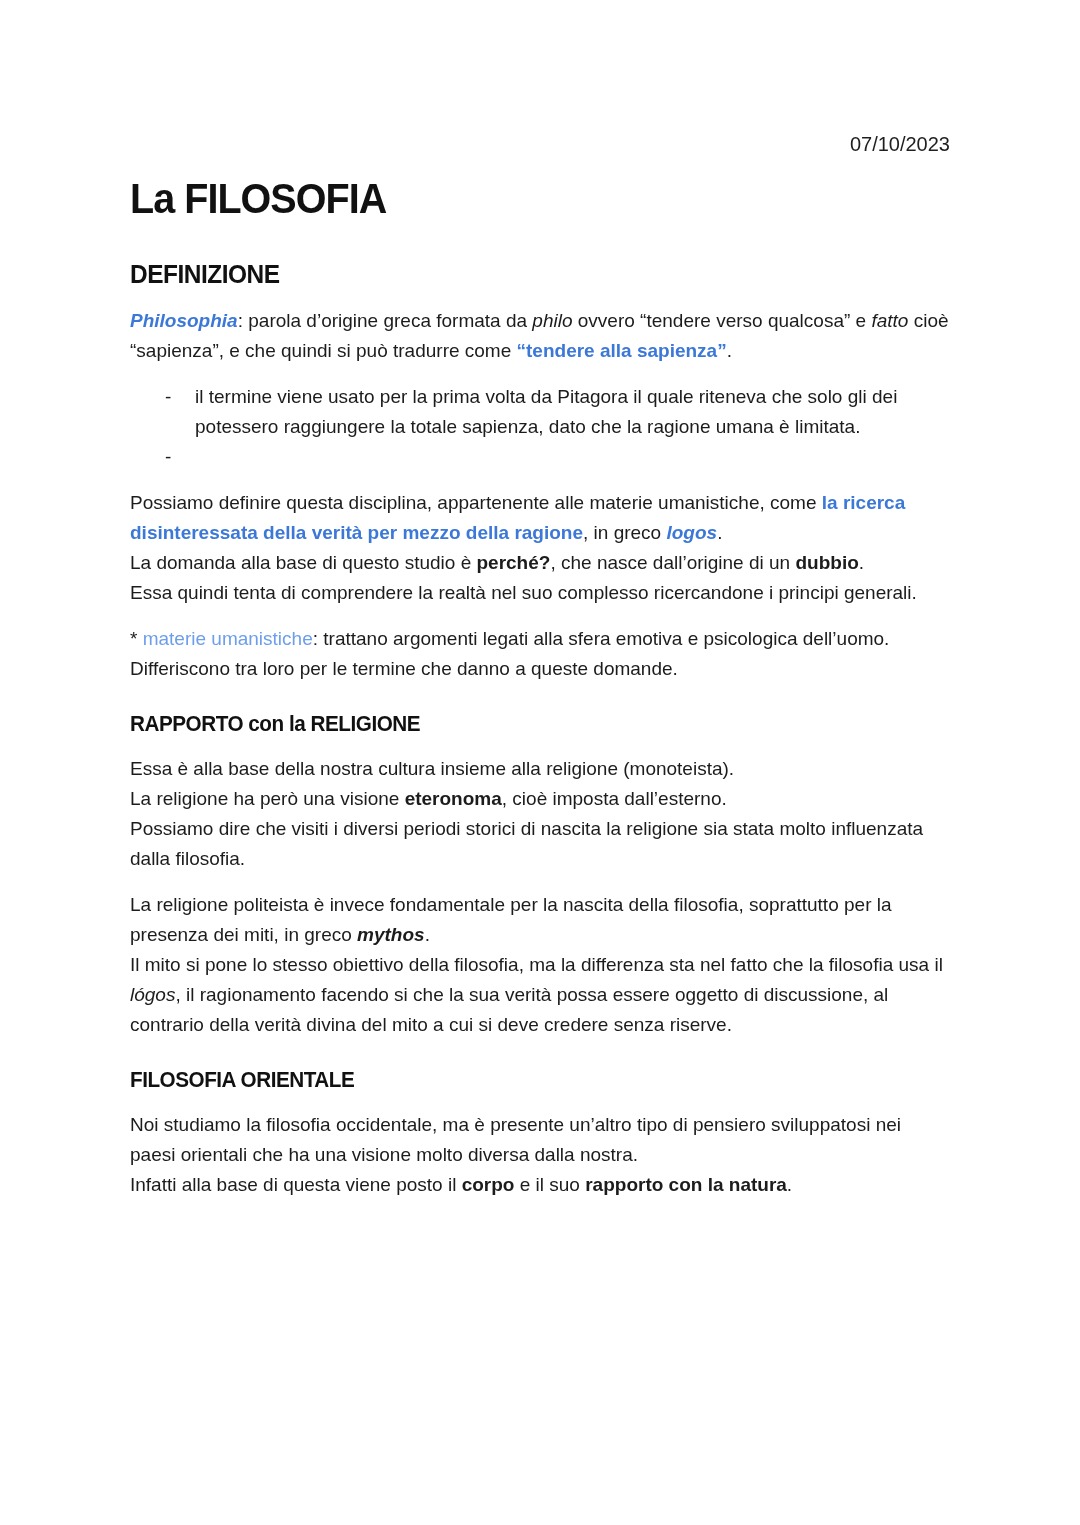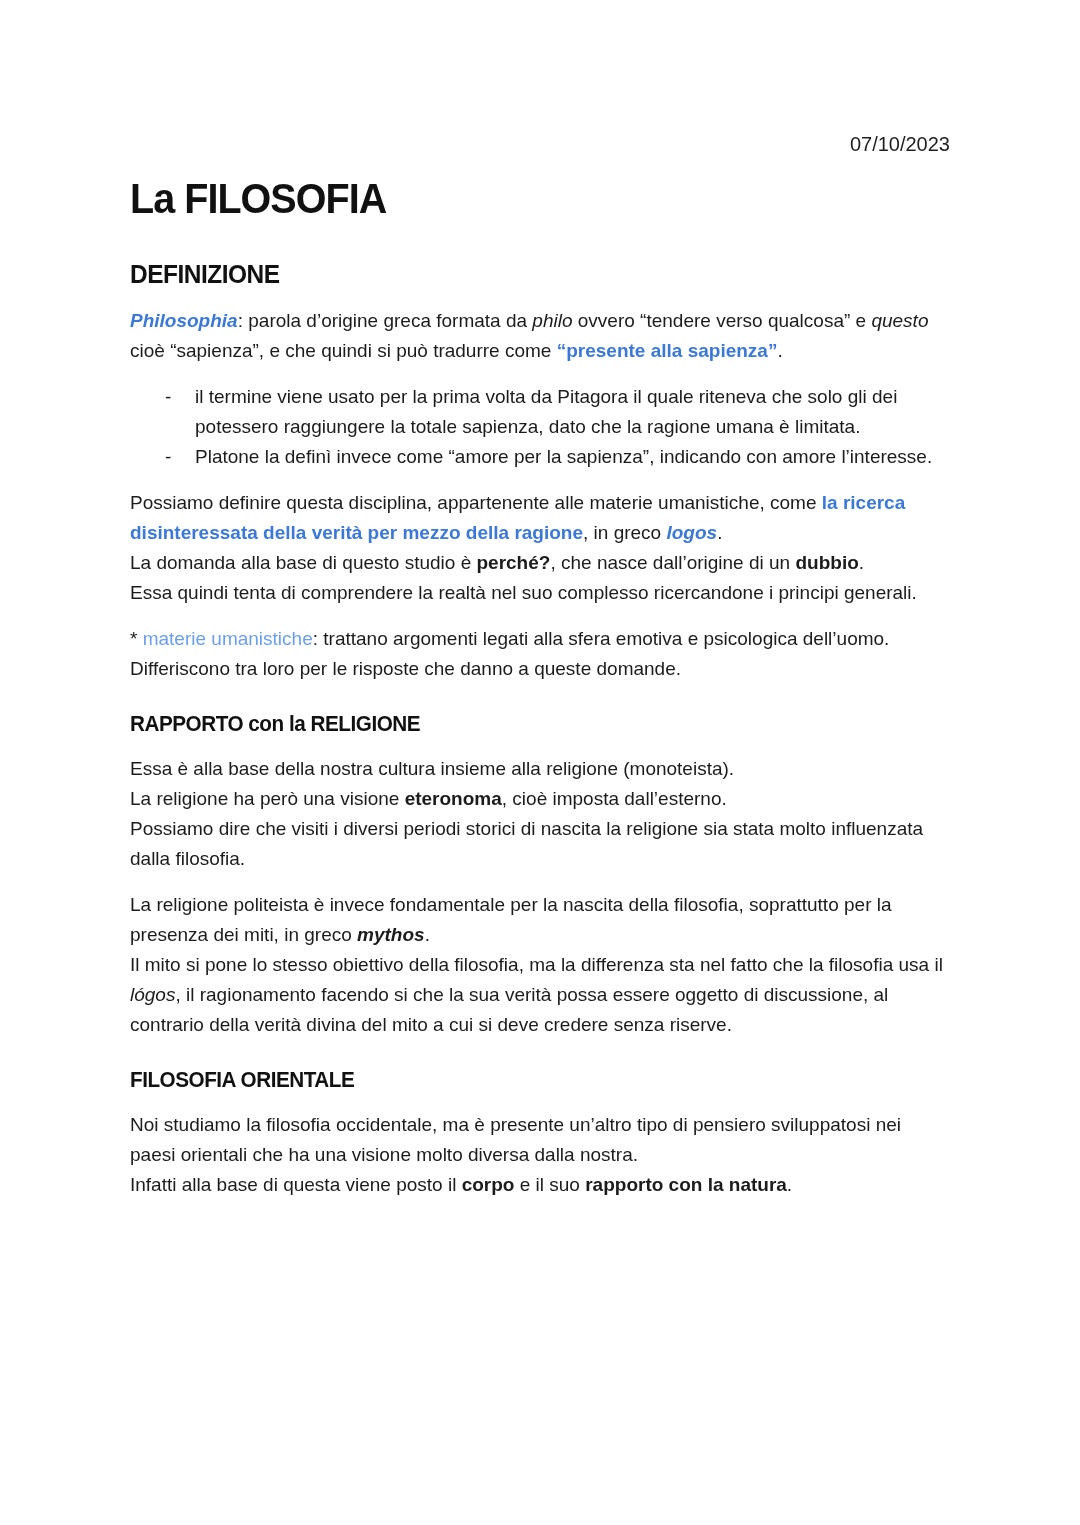--- a/index.html
+++ b/index.html
@@ -85,32 +85,31 @@
   .lblue{color:var(--lblue);text-align:right;}
 </style>
 </head>
 <body>
 
 <div class="page">
   <div class="date">07/10/2023</div>
   <h1 class="title">La FILOSOFIA</h1>
   <div id="doc-content">
       <div class="h1">DEFINIZIONE</div>
-      <p><span class="blue b i">Philosophia</span><span>: parola d’origine greca formata da </span><span class="i u">philo</span><span> ovvero “tendere verso qualcosa” e </span><span class="i u">questo</span><span> cioè “sapienza”, e che quindi si può tradurre come </span><span class="blue b">“presente alla sapienza”</span><span>.</span></p>
+      <p><span class="blue b i">Philosophia</span><span>: parola d’origine greca formata da </span><span class="i u">philo</span><span> ovvero “tendere verso qualcosa” e </span><span class="i u">fatto</span><span> cioè “sapienza”, e che quindi si può tradurre come </span><span class="blue b">“tendere alla sapienza”</span><span>.</span></p>
       <ul>
         <li>
           <span class="dash">-</span>
           <span><span>il termine viene usato per la prima volta da</span><span class="u"> Pitagora</span><span> il quale riteneva che solo gli dei potessero raggiungere la totale sapienza, dato che la ragione umana è limitata.</span></span>
         </li>
         <li>
           <span class="dash">-</span>
-          <span><span>Platone la definì invece come </span><span class="u">“amore per la sapienza”</span><span>, indicando con amore l’interesse.</span></span>
         </li>
       </ul>
       <p><span>Possiamo definire questa disciplina, appartenente alle materie umanistiche, come </span><span class="blue b">la ricerca disinteressata della verità per mezzo della ragione</span><span>, in greco </span><span class="blue b i">logos</span><span>.</span><br><span>La domanda alla base di questo studio è </span><span class="b">perché?</span><span>, che nasce dall’origine di un </span><span class="b">dubbio</span><span>.</span><br><span>Essa quindi tenta di comprendere la realtà nel suo complesso ricercandone i principi generali.</span></p>
-      <p><span>* </span><span class="lblue">materie umanistiche</span><span>: trattano argomenti legati alla </span><span class="u">sfera emotiva e psicologica</span><span> dell’uomo. Differiscono tra loro per le </span><span class="u">risposte</span><span> che danno a queste domande.</span></p>
+      <p><span>* </span><span class="lblue">materie umanistiche</span><span>: trattano argomenti legati alla </span><span class="u">sfera emotiva e psicologica</span><span> dell’uomo. Differiscono tra loro per le </span><span class="u">termine</span><span> che danno a queste domande.</span></p>
       <div class="h2">RAPPORTO con la RELIGIONE</div>
       <p><span>Essa è alla base della nostra cultura insieme alla </span><span class="u">religione (monoteista)</span><span>.</span><br><span>La religione ha però una visione </span><span class="b">eteronoma</span><span>, cioè </span><span class="u">imposta</span><span> dall’esterno.</span><br><span>Possiamo dire che visiti i diversi periodi storici di nascita la religione sia stata molto influenzata dalla filosofia.</span></p>
       <p><span>La religione politeista è invece fondamentale per la nascita della filosofia, soprattutto per la presenza dei miti, in greco </span><span class="b i">mythos</span><span>.</span><br><span>Il mito si pone lo stesso obiettivo della filosofia, ma la differenza sta nel fatto che la filosofia usa il </span><span class="i">lógos</span><span>, il ragionamento facendo si che la sua verità possa essere oggetto di discussione, al contrario della </span><span class="u">verità divina</span><span> del mito a cui si deve credere senza riserve.</span></p>
       <div class="h2">FILOSOFIA ORIENTALE</div>
       <p><span>Noi studiamo la filosofia occidentale, ma è presente un’altro tipo di pensiero sviluppatosi nei paesi orientali che ha una visione molto diversa dalla nostra.</span><br><span>Infatti alla base di questa viene posto il </span><span class="b">corpo</span><span> e il suo </span><span class="b">rapporto con la natura</span><span>.</span></p>
     </div>
 </div>
 
 </body></html>

